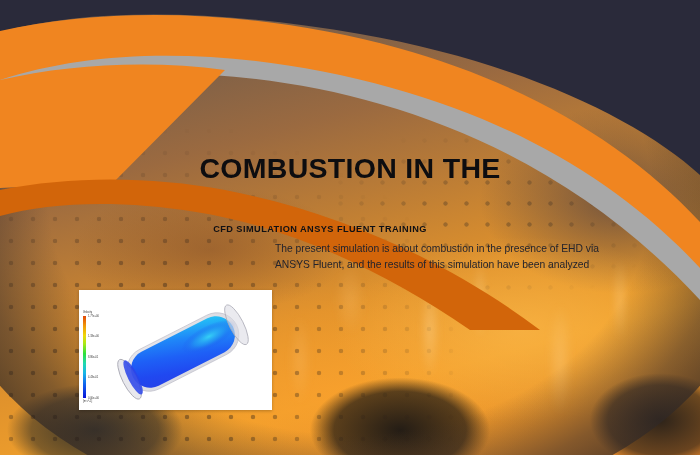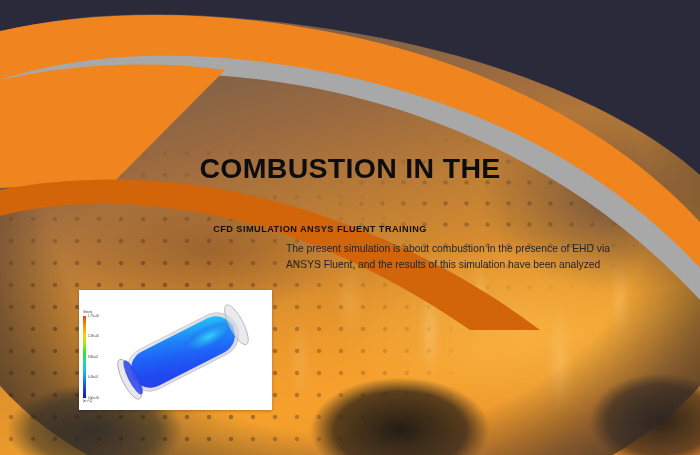--- a/index.html
+++ b/index.html
@@ -83,21 +83,20 @@
     font-size:9.2px;
     font-weight:bold;
     letter-spacing:.45px;
     color:#101014;
   }
   .body-copy{
     position:absolute; left:275px; top:241px; width:352px;
     font-size:10.3px;
     line-height:1.58;
     color:#23232c;
-    margin-left:11px;
   }
 
   
   .cfd{
     position:absolute; left:79px; top:290px;
     width:193px; height:120px;
     background:#ffffff;
     box-shadow:0 1px 3px rgba(0,0,0,.25);
     overflow:hidden;
   }

